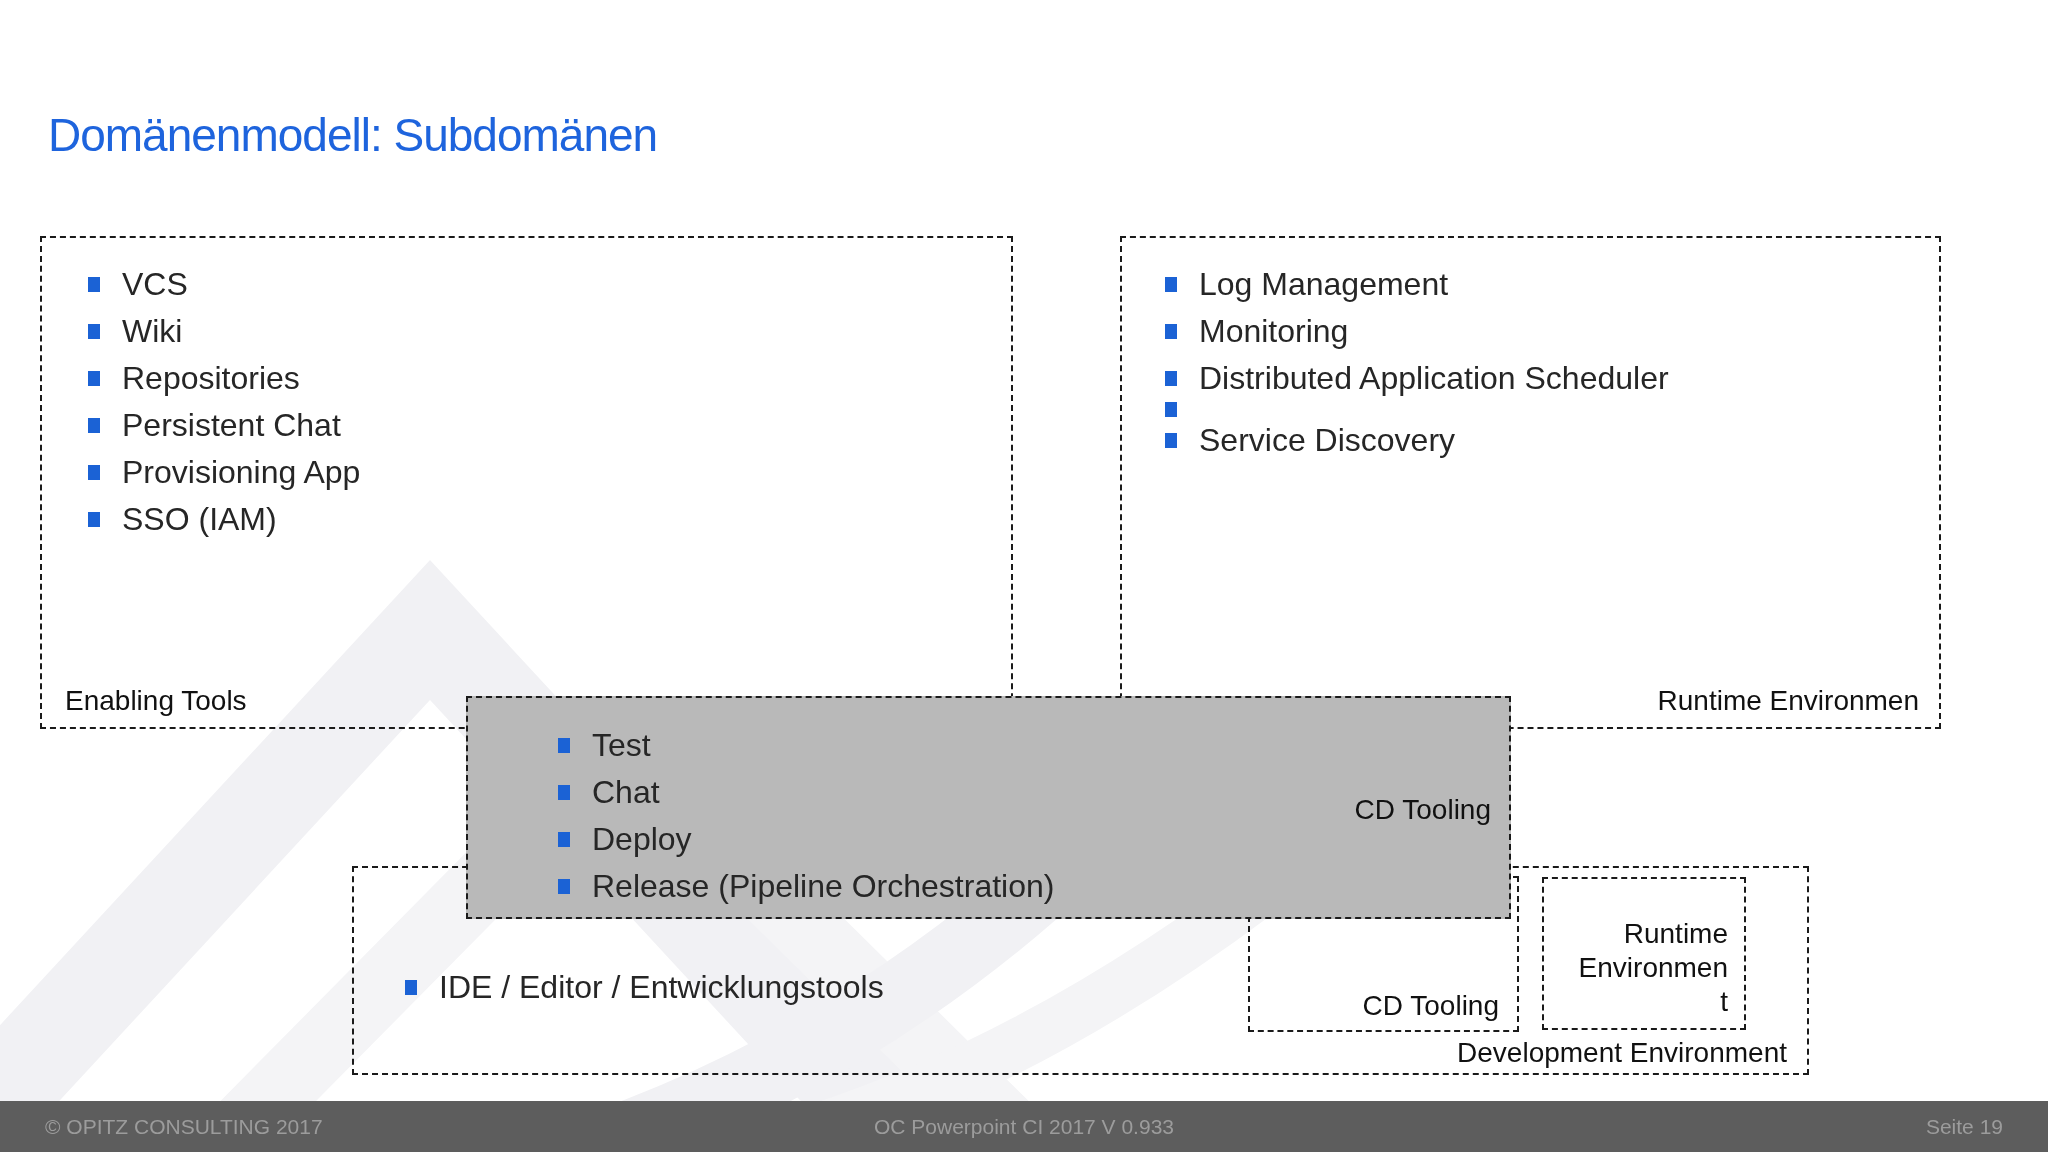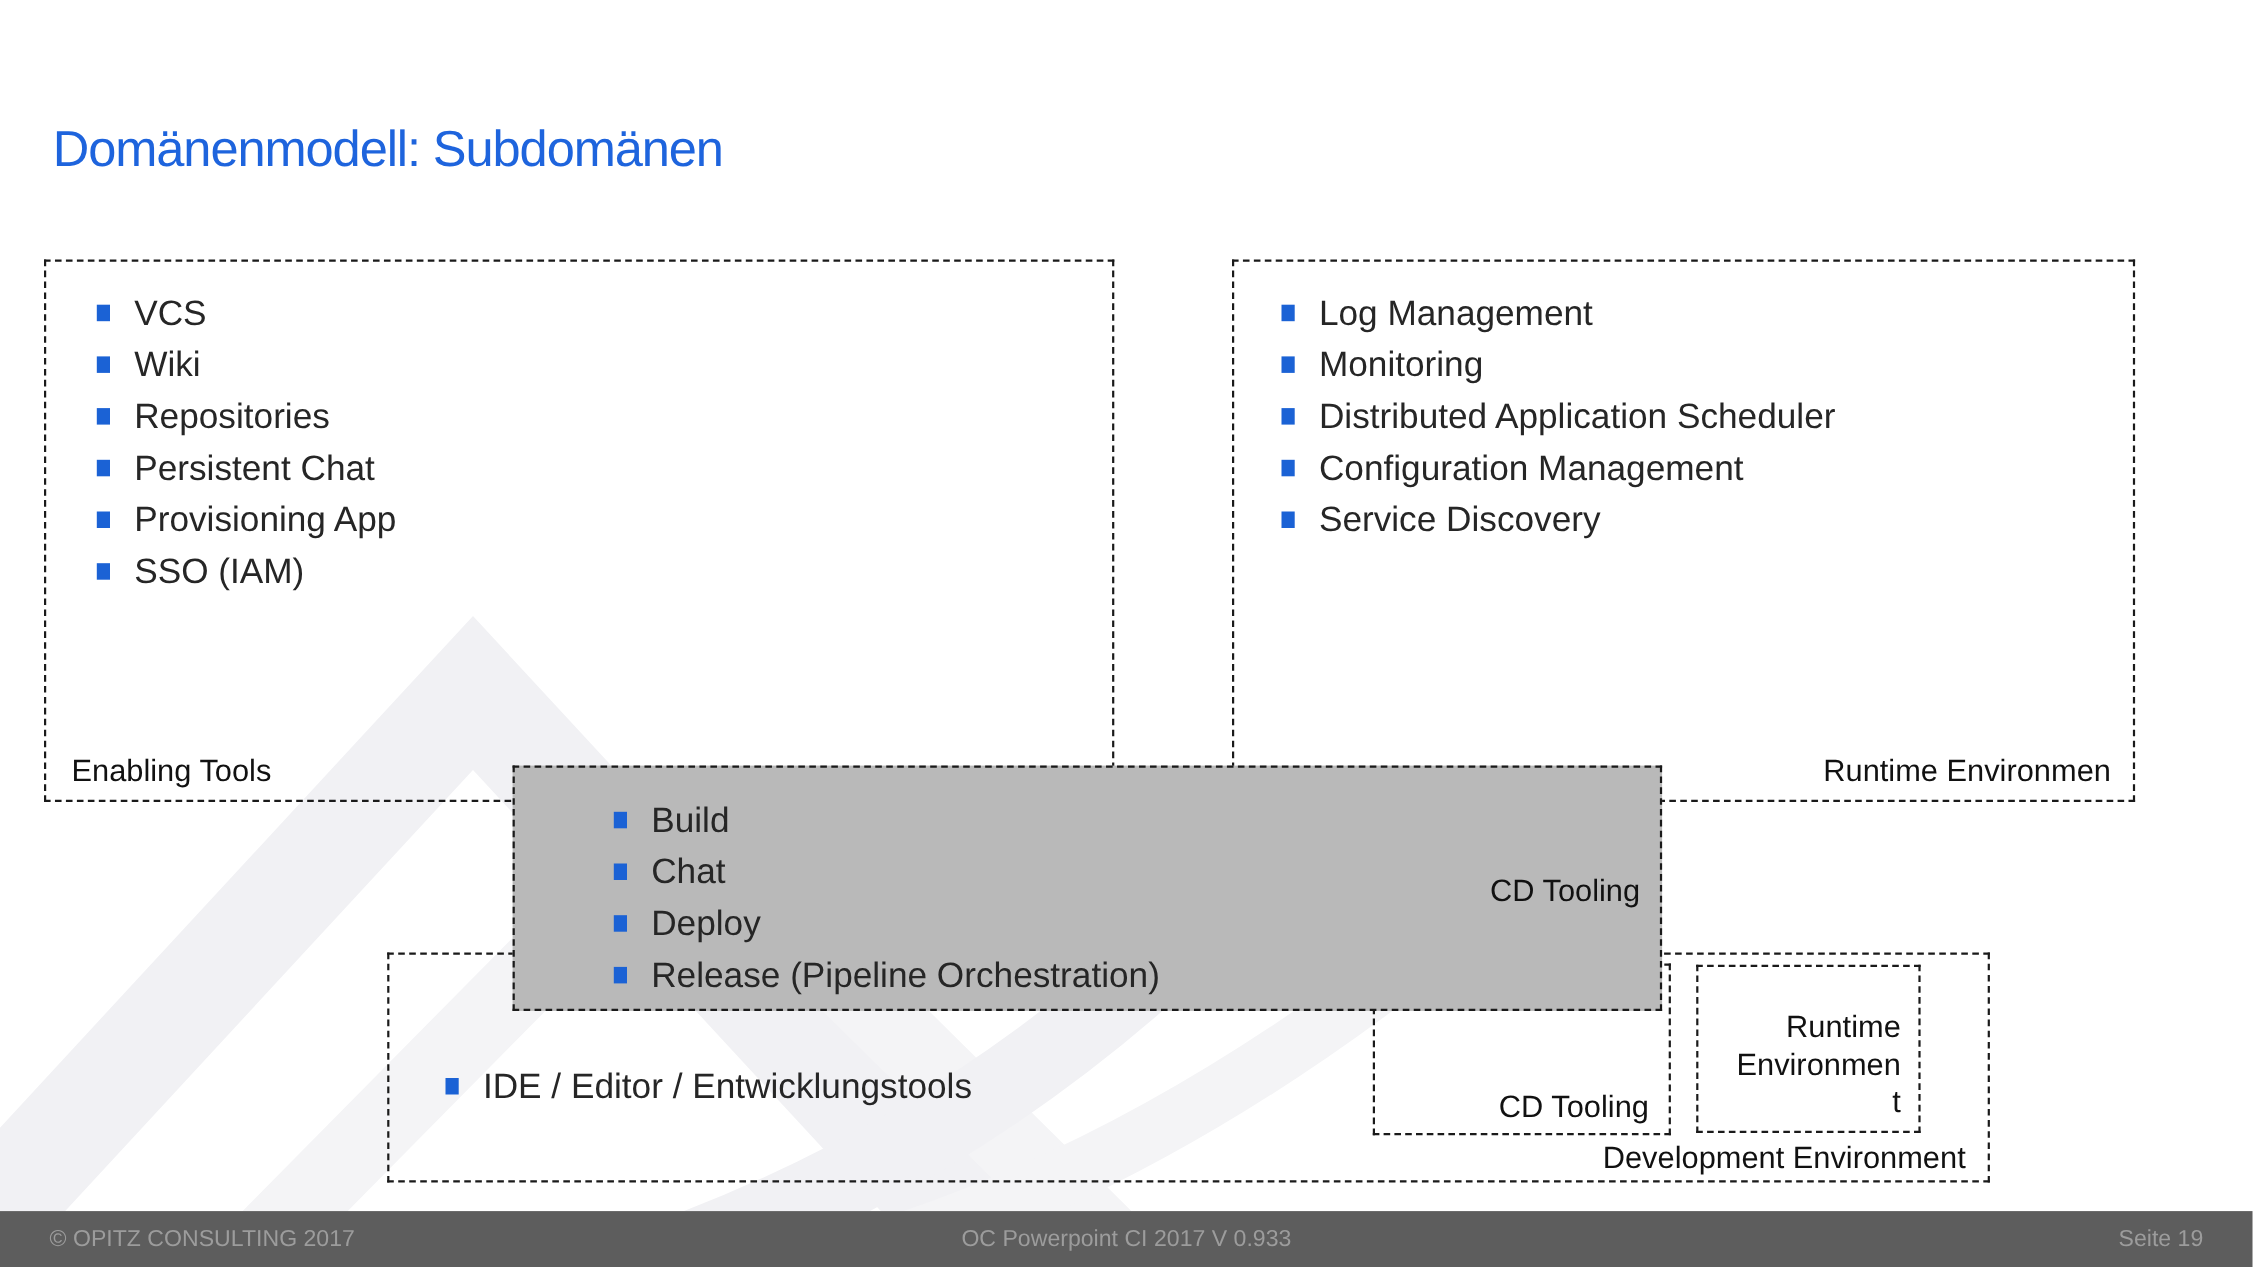--- a/index.html
+++ b/index.html
@@ -111,21 +111,20 @@
     <li>
         <span class="sq"></span>
         <span>Monitoring</span>
       </li>
     <li>
         <span class="sq"></span>
         <span>Distributed Application Scheduler</span>
       </li>
     <li>
         <span class="sq"></span>
-        <span>Configuration Management</span>
       </li>
     <li>
         <span class="sq"></span>
         <span>Service Discovery</span>
       </li>
   </ul>
 
   <div class="dbox" id="box-dev">
     <div class="boxlabel" id="lbl-dev">Development Environment</div>
   </div>
@@ -147,21 +146,21 @@
       <div>t</div>
     </div>
   </div>
 
   <div class="dbox" id="box-cd-main">
     <div class="boxlabel" id="lbl-cd-main">CD Tooling</div>
   </div>
   <ul class="blist" id="list-cd">
     <li>
         <span class="sq"></span>
-        <span>Build</span>
+        <span>Test</span>
       </li>
     <li>
         <span class="sq"></span>
         <span>Chat</span>
       </li>
     <li>
         <span class="sq"></span>
         <span>Deploy</span>
       </li>
     <li>

